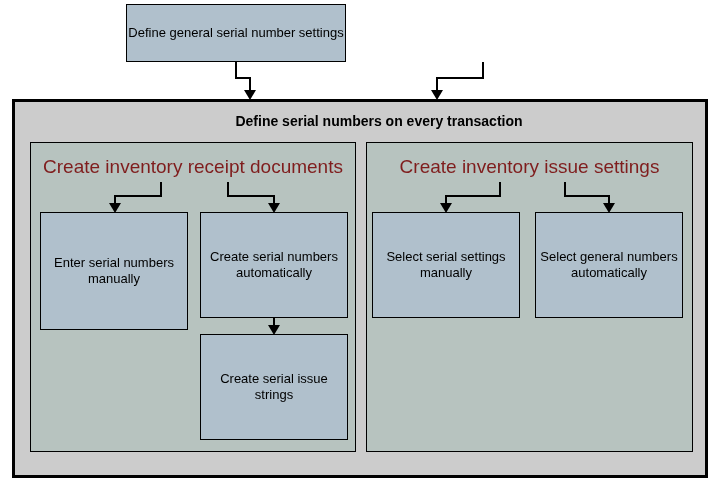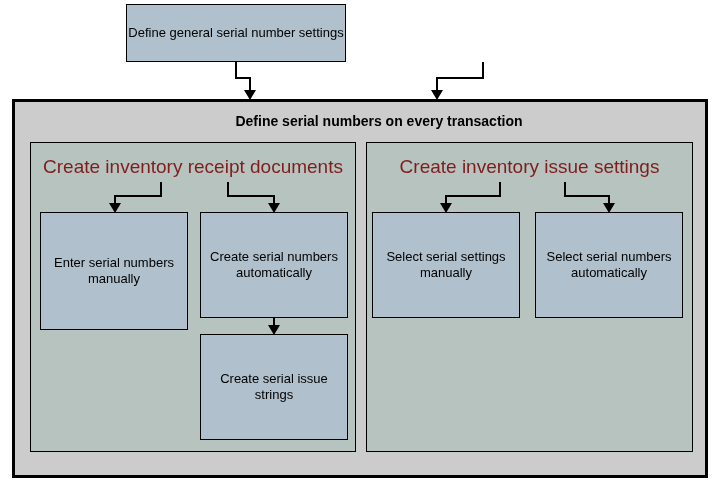--- a/index.html
+++ b/index.html
@@ -143,16 +143,16 @@
   <svg class="conn" style="left:0px; top:0px; width:720px; height:489px;">
     <path d="M 565,182 L 565,196 L 609,196 L 609,205"></path>
     <polygon points="603,203 615,203 609,213"></polygon>
   </svg>
 
   <div class="box" style="left:372px; top:212px; width:148px; height:106px;">
     <span>Select serial settings manually</span>
   </div>
 
   <div class="box" style="left:535px; top:212px; width:148px; height:106px;">
-    <span>Select serial numbers automatically</span>
+    <span>Select general numbers automatically</span>
   </div>
 
 </div>
 
 </body></html>

